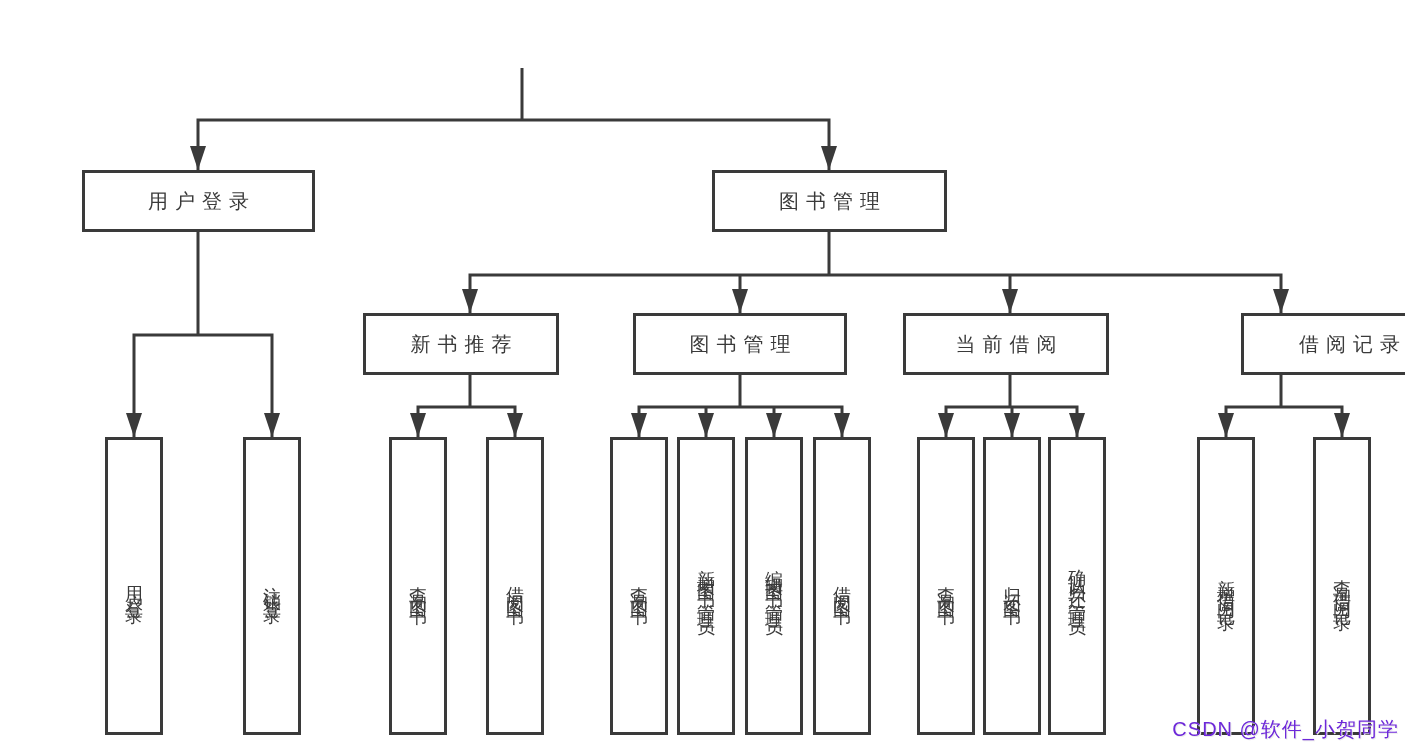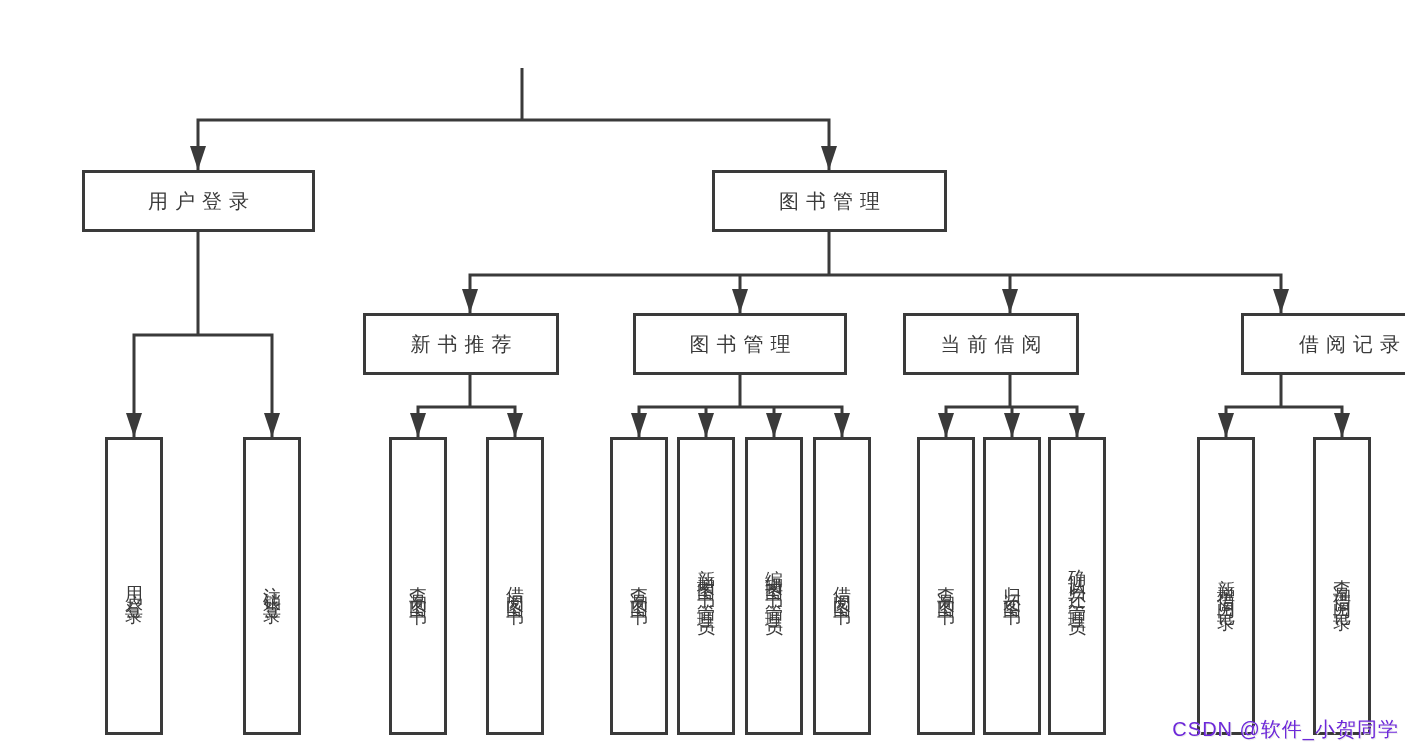--- a/index.html
+++ b/index.html
@@ -42,21 +42,21 @@
   
   .n-root  { left: 20px;   top: 14px;  width: 1004px; height: 54px; }
   
   .n-l2    { top: 170px; height: 62px; }
   .n-user  { left: 82px;  width: 233px; }
   .n-mgmt  { left: 712px; width: 235px; font-family: Liberation Serif, serif; }
   
   .n-l3    { top: 313px; height: 62px; }
   .n-nb    { left: 363px;  width: 196px; align-items: center; }
   .n-bb    { left: 633px;  width: 214px; }
-  .n-cb    { left: 903px;  width: 176px; }
+  .n-cb    { left: 903px;  width: 206px; }
   .n-br    { left: 1241px; width: 217px; }
   
   .leaf    { top: 437px; height: 298px; width: 58px; }
   .lf-1  { left: 105px; }  .lf-2  { left: 243px; }
   .lf-3  { left: 389px; }  .lf-4  { left: 486px; }
   .lf-5  { left: 610px; }  .lf-6  { left: 677px; }
   .lf-7  { left: 745px; }  .lf-8  { left: 813px; }
   .lf-9  { left: 917px; }  .lf-10 { left: 983px; }
   .lf-11 { left: 1048px; }
   .lf-12 { left: 1197px; } .lf-13 { left: 1313px; }

